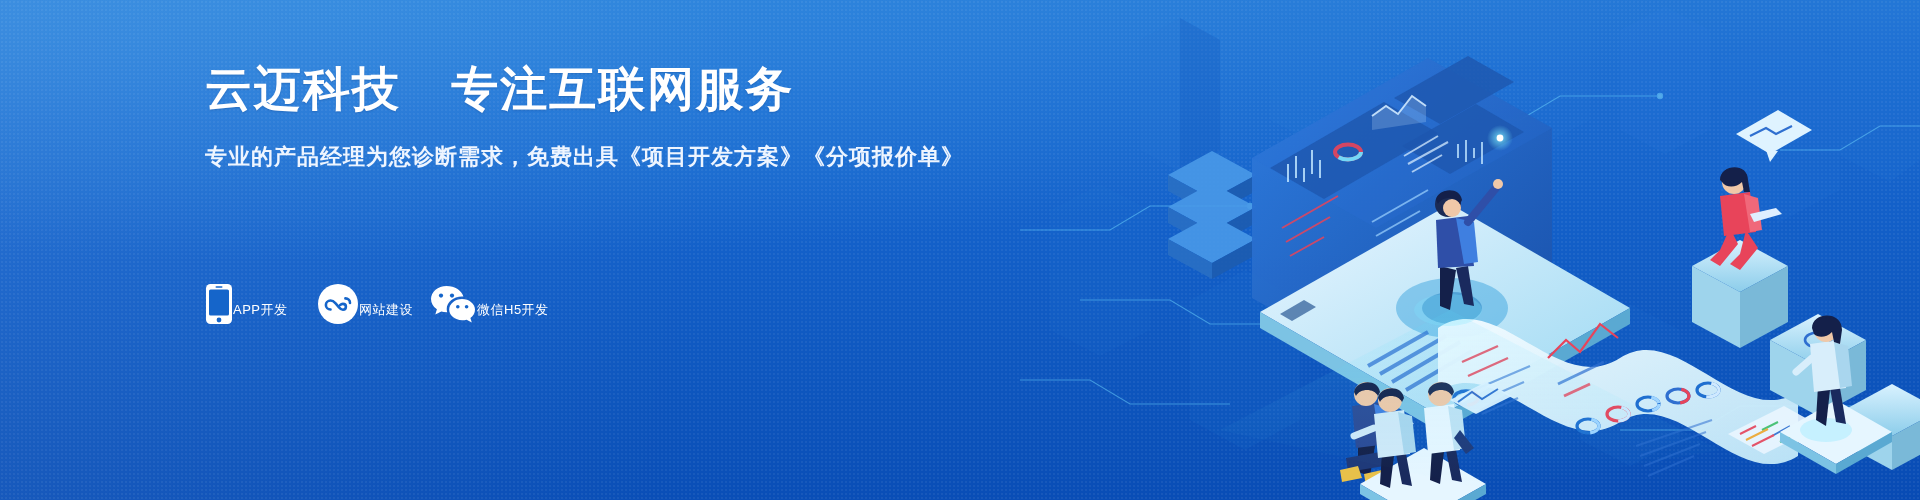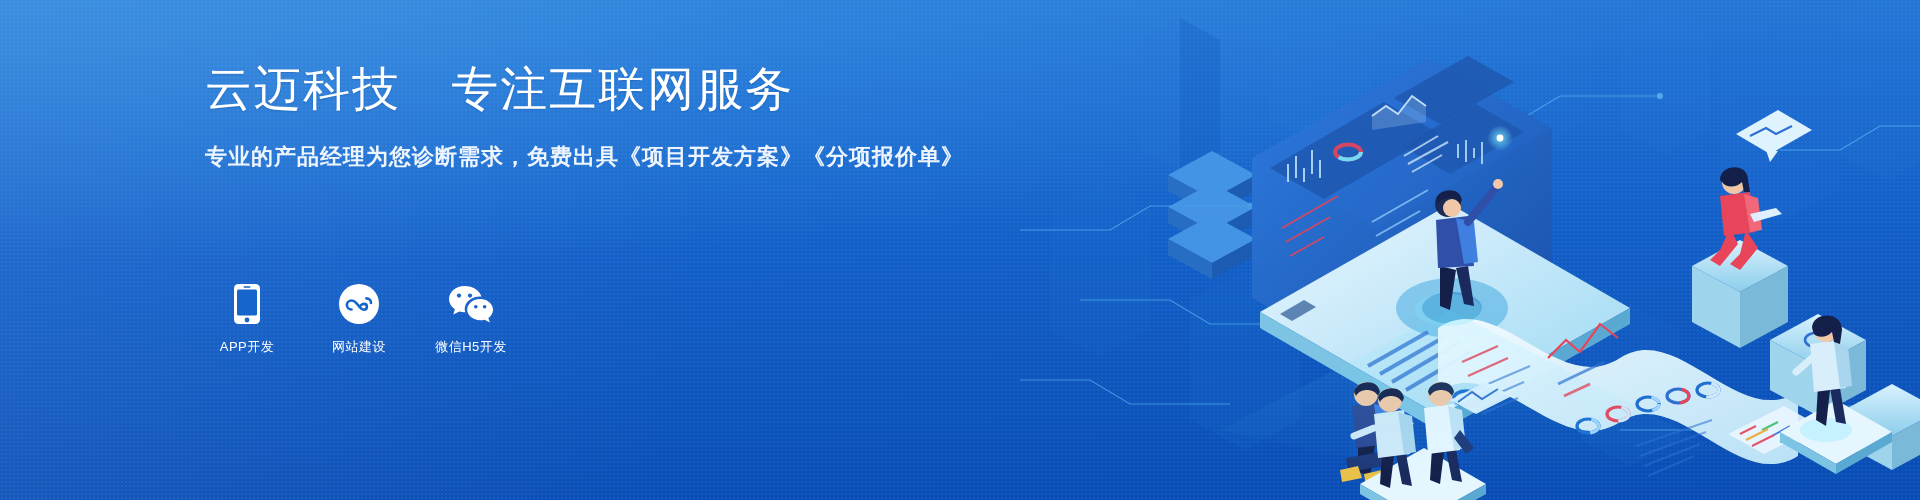--- a/index.html
+++ b/index.html
@@ -24,37 +24,37 @@
   
   .sheen{
     position:absolute;inset:0;
     background:linear-gradient(100deg, rgba(255,255,255,.06) 0%, rgba(255,255,255,0) 38%);
     pointer-events:none;
   }
 
   
   .copy{position:absolute;left:205px;top:62px;width:760px;}
   .headline{
-    font-size:47px;line-height:1.15;font-weight:400;color:#ffffff;
+    font-size:47px;line-height:1.15;font-weight:700;color:#ffffff;
     letter-spacing:2px;white-space:nowrap;
     text-shadow:0 1px 2px rgba(0,30,80,.18);
   }
   .headline .gap{display:inline-block;width:20px;}
   .sub{margin-top:22px;}
   .sub-line{
     font-size:22px;line-height:38px;color:#eef5ff;letter-spacing:1px;
     white-space:nowrap;font-weight:700;
   }
 
   
   .services{
     position:absolute;left:205px;top:282px;
     display:flex;align-items:flex-start;gap:28px;
   }
-  .svc{width:84px;display:flex;flex-direction:column;align-items:center;cursor:pointer;}
+  .svc{width:84px;display:flex;flex-direction:row;align-items:center;cursor:pointer;}
   .svc-ico{height:44px;display:flex;align-items:center;justify-content:center;}
   .svc-ico svg{display:block;}
   .svc-label{
     margin-top:12px;font-size:13px;color:#ffffff;letter-spacing:.5px;
     white-space:nowrap;font-weight:400;
   }
 
   
   .art{position:absolute;right:0;top:0;width:900px;height:500px;}
   .art svg{display:block;width:900px;height:500px;}

